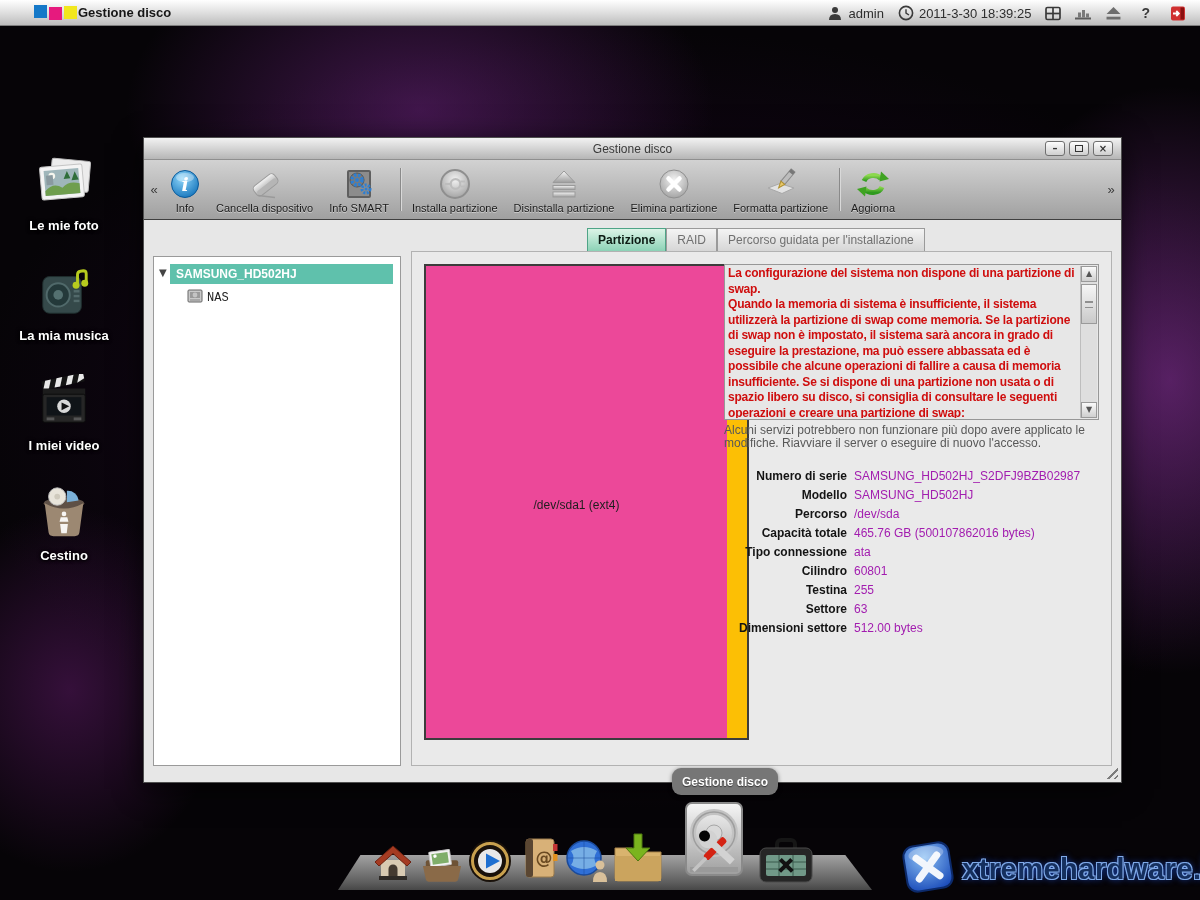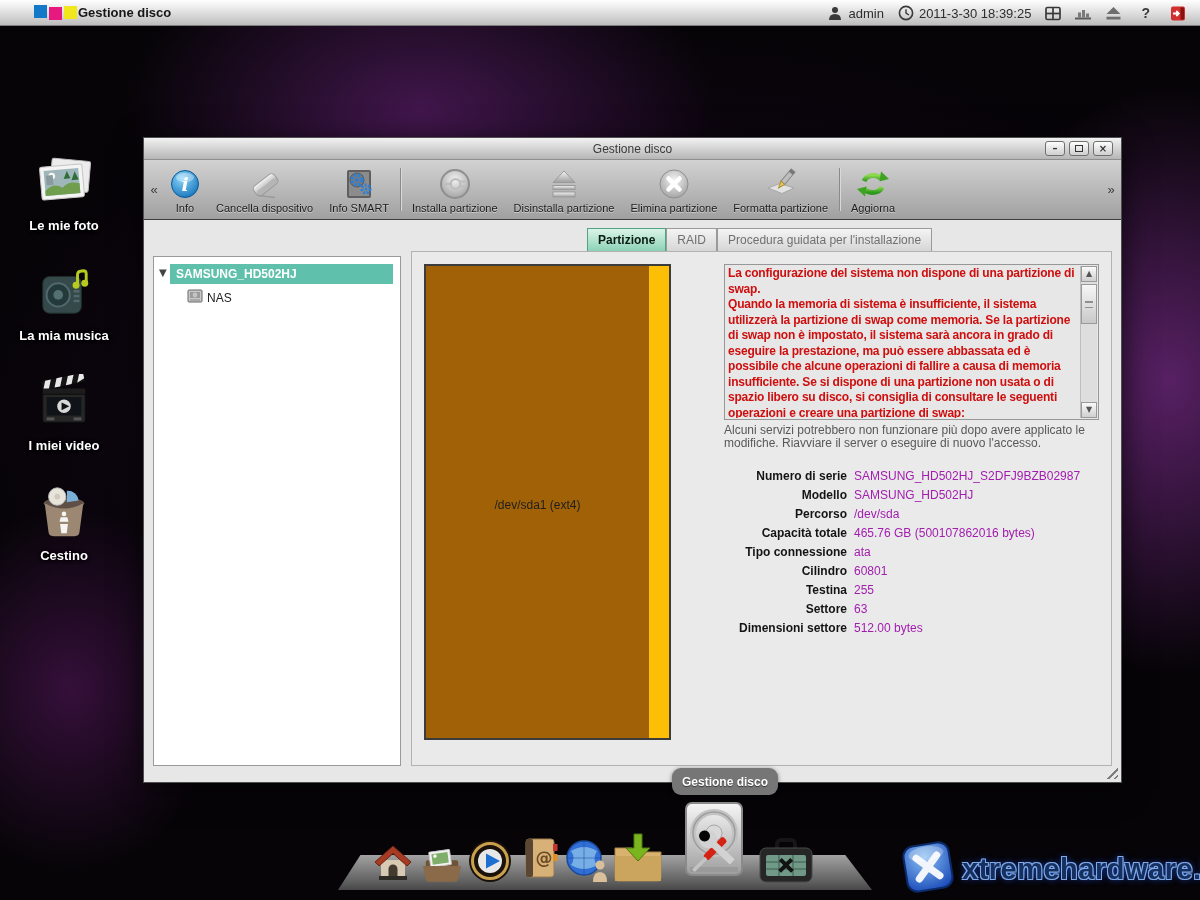--- a/index.html
+++ b/index.html
@@ -62,25 +62,25 @@
     border:1px solid #9a9a9a; border-bottom:none; background:linear-gradient(#f4f4f4,#d6d6d6); color:#707070; white-space:nowrap; }
   .tab.active { background:linear-gradient(#dcf4e7,#8cd2b6); border-color:#4fa487; color:#0c1c14; font-weight:bold; }
 
   
   .tree { position:absolute; left:9px; top:118px; width:248px; height:510px; background:#fff; border:1px solid #9a9a9a; }
   .tree-root { position:relative; margin-top:7px; height:20px; }
   .tree-tri { position:absolute; left:5px; top:3px; font-size:10px; color:#444; font-family:"DejaVu Sans",sans-serif; }
   .tree-root-label { position:absolute; left:16px; right:7px; top:0; height:20px; background:#5fc1ac; color:#fff;
     font-size:12px; font-weight:bold; line-height:20px; padding-left:6px; }
   .tree-child { margin-top:4px; height:20px; display:flex; align-items:center; padding-left:33px; gap:4px; }
-  .tree-child .clb { font-size:12px; color:#222; }
+  .tree-child .clb { font-size:12px; color:#222;font-family:Liberation Mono, monospace; }
 
   
   .mainpanel { position:absolute; left:267px; top:113px; width:701px; height:515px; background:#eaeaea; border:1px solid #b2b2b2; }
-  .partbox { position:absolute; left:12px; top:12px; width:247px; height:476px; background:#a16207; border:2px solid #3c3c3c; }
+  .partbox { position:absolute; left:12px; top:12px; width:325px; height:476px; background:#ec4899; border:2px solid #3c3c3c; }
   .partstripe { position:absolute; right:0; top:0; bottom:0; width:20px; background:#fcbf05; }
   .partlabel { position:absolute; left:0; right:20px; top:232px; text-align:center; font-size:12px; color:#1e1e1e; }
 
   .warnbox { position:absolute; left:312px; top:12px; width:375px; height:156px; border:1px solid #979797; background:#e7e7e7; }
   .warn-text { position:absolute; left:3px; top:1px; right:21px; bottom:1px; overflow:hidden;
     color:#cf0e0e; font-size:12px; font-weight:bold; line-height:15.5px; letter-spacing:-.2px; white-space:pre-line; }
   .vscroll { position:absolute; top:1px; right:1px; bottom:1px; width:17px; background:#dedede; border-left:1px solid #bdbdbd; }
   .sbtn { position:absolute; left:0; width:16px; height:16px; background:linear-gradient(#fafafa,#cfcfcf); border:1px solid #9a9a9a;
     font-size:8px; color:#555; text-align:center; line-height:14px; font-family:"DejaVu Sans",sans-serif; }
   .sbtn.up { top:0; }
@@ -395,21 +395,21 @@
         <div class="tlb">Aggiorna</div>
       </div>
 
       <div class="tspace"></div>
       <div class="ovf">»</div>
     </div>
 
     <div class="tabrow">
       <div class="tab active">Partizione</div>
       <div class="tab">RAID</div>
-      <div class="tab">Procedura guidata per l'installazione</div>
+      <div class="tab">Percorso guidata per l'installazione</div>
     </div>
 
     <div class="tree">
       <div class="tree-root">
         <span class="tree-tri">▼</span>
         <span class="tree-root-label">SAMSUNG_HD502HJ</span>
       </div>
       <div class="tree-child">
         <span><svg width="16" height="14" viewBox="0 0 16 14">
               <rect x="1" y="1" width="14" height="12" rx="1" fill="#c9c9c9" stroke="#666"></rect>

